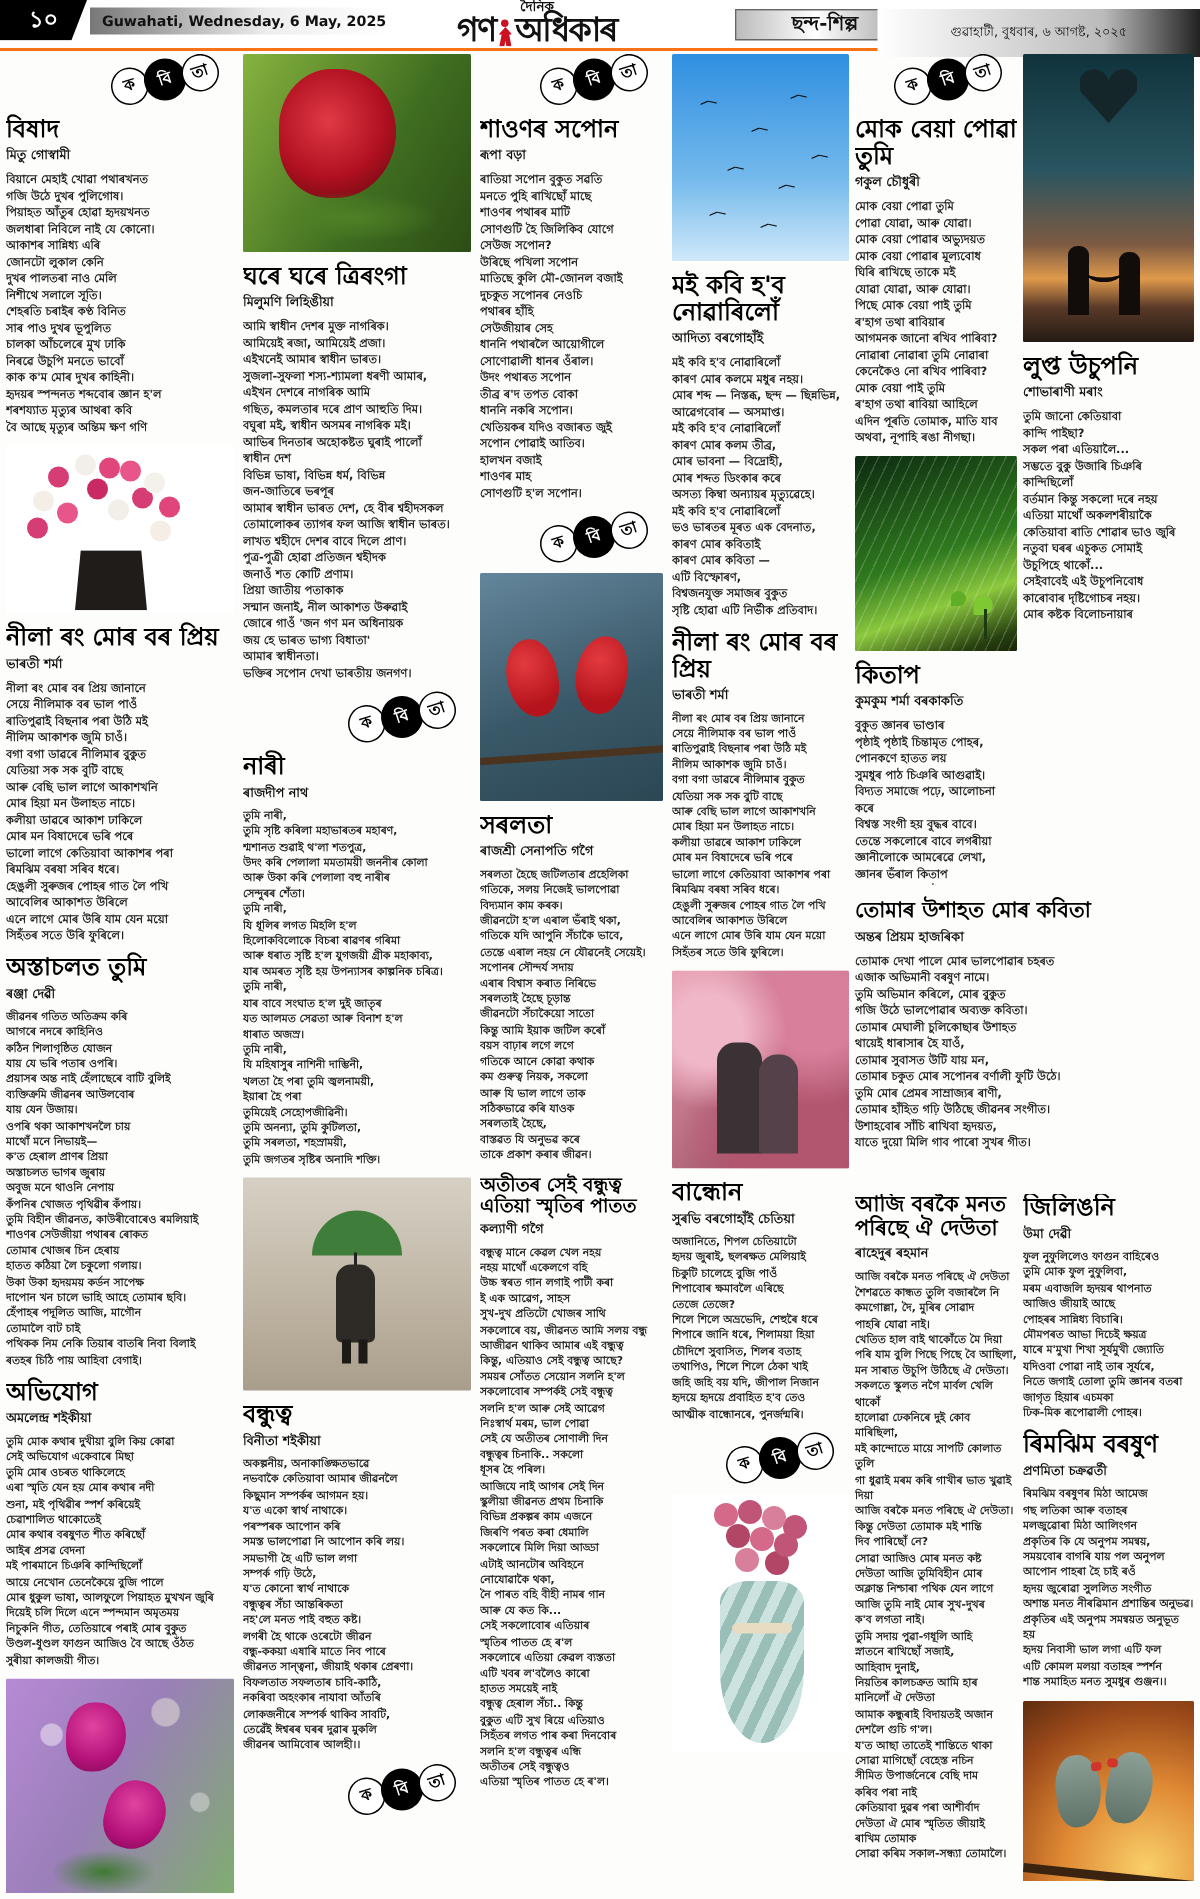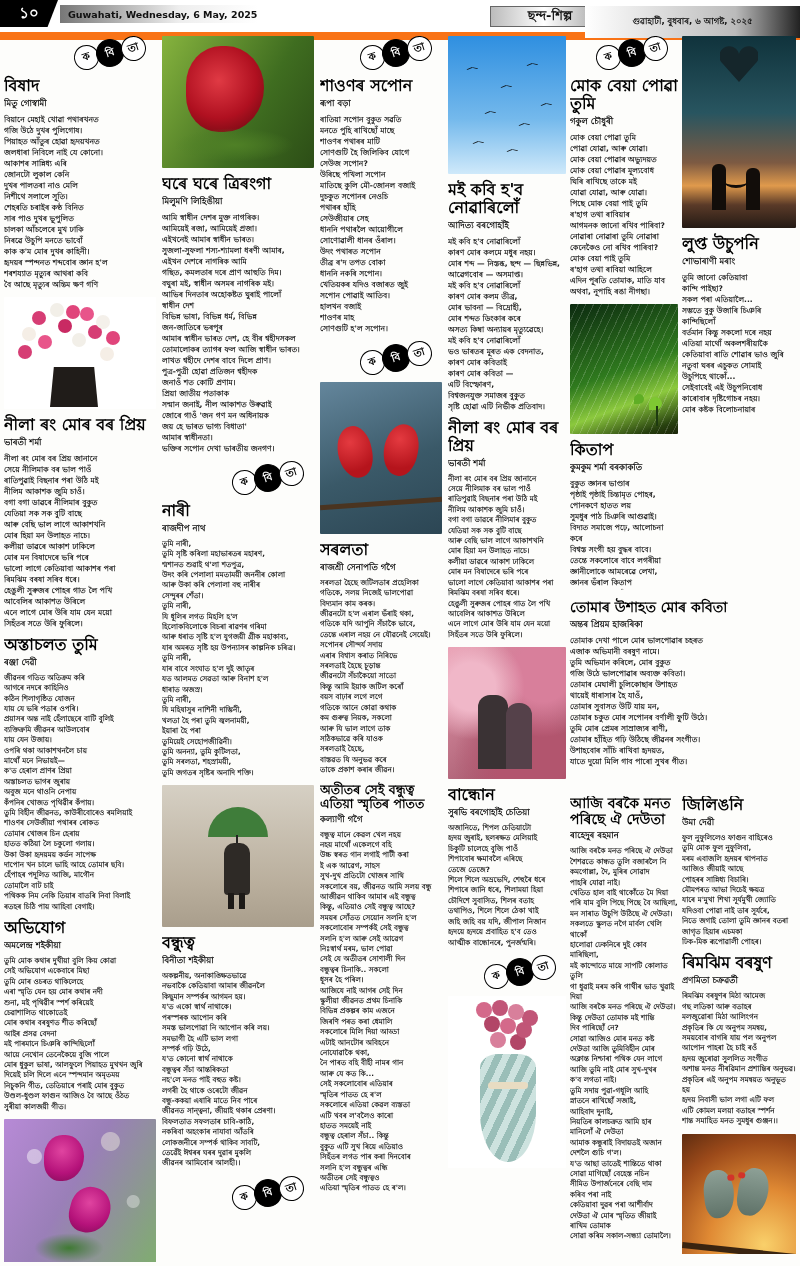--- a/index.html
+++ b/index.html
@@ -1,38 +1,38 @@
 <!DOCTYPE html>
 <html><head>
 <meta charset="utf-8">
 <style>
   html,body{margin:0;padding:0;background:#888;}
   #page{position:relative;width:800px;height:1266px;background:#fdfdfb;overflow:hidden;
         font-family:"DejaVu Sans","Liberation Sans",sans-serif;color:#111;}
   
-  #hdr{position:absolute;left:0;top:0;width:800px;height:32px;border-bottom:8px solid #f97316;background:#fff;}
+  #hdr{position:absolute;left:0;top:0;width:800px;height:32px;border-bottom:2px solid #f97316;background:#fff;}
   #pageno{position:absolute;left:0;top:0;width:58px;height:27px;background:#000;color:#fff;
           font-weight:bold;font-size:15px;display:flex;align-items:center;justify-content:center;
           clip-path:polygon(0 0,100% 0,82% 100%,0 100%);}
   #dateen{position:absolute;left:60px;top:5px;width:190px;height:18px;
           background:linear-gradient(90deg,#777,#eee 60%,#fff);display:flex;align-items:center;
           font-size:9.5px;font-weight:bold;padding-left:8px;}
   #mast{position:absolute;left:268px;top:0;width:180px;text-align:center;line-height:1;}
   #mast .pre{font-size:9px;font-weight:bold;display:block;margin-top:1px;}
   #mast .big{font-size:22px;font-weight:bold;letter-spacing:-1px;display:inline-flex;align-items:flex-end;gap:2px;}
   .person{display:inline-block;width:9px;height:19px;position:relative;}
   .person:before{content:"";position:absolute;left:2px;top:0;width:5px;height:5px;border-radius:50%;background:#cc1122;}
   .person:after{content:"";position:absolute;left:0;top:5px;width:9px;height:13px;background:#cc1122;
                 clip-path:polygon(50% 0,100% 38%,78% 38%,95% 100%,58% 100%,50% 70%,42% 100%,5% 100%,22% 38%,0 38%);}
   #section{position:absolute;left:455px;top:6px;width:118px;height:19px;
            background:linear-gradient(90deg,#bbb,#fff 45%,#999);display:flex;align-items:center;justify-content:center;
            font-size:13px;font-weight:bold;border:1px solid #666;margin-left:35px;}
   #dateas{position:absolute;left:585px;top:6px;width:215px;height:32px;
           background:linear-gradient(90deg,#fff,#bbb 70%,#222);display:flex;align-items:center;justify-content:center;
-          font-size:8.5px;font-weight:bold;}
+          font-size:8.5px;font-weight:normal;}
   
   .col{position:absolute;top:36px;height:1226px;display:flex;flex-direction:column;gap:7px;overflow:hidden;}
   #c1{left:4px;width:152px;} #c2{left:162px;width:152px;} #c3{left:320px;width:122px;}
   #c4{left:448px;width:118px;} #c5{left:570px;width:108px;} #c6{left:682px;width:114px;}
   .abs{position:absolute;}
   
   .poem h2{margin:0 0 2px 0;font-size:16px;line-height:1.12;font-weight:bold;color:#000;}
   .poem h2.sm{font-size:12.5px;}
   .poem .auth{font-size:8.5px;font-weight:bold;text-align:left;margin:1px 2px 3px 0;}
   .poem .body{margin:0;font-size:7.6px;line-height:11px;color:#222;font-weight:bold;}
@@ -121,20 +121,28 @@
      radial-gradient(ellipse,#3f7a33,transparent 70%);}
 </style>
 </head>
 <body>
 
 <div id="page">
 
   <div id="hdr">
     <div id="pageno">১০</div>
     <div id="dateen">Guwahati, Wednesday, 6 May, 2025</div>
+    <div id="mast">
+      <span class="pre">দৈনিক</span>
+      <span class="big">
+        <span>গণ</span>
+        <span class="person"></span>
+        <span>অধিকাৰ</span>
+      </span>
+    </div>
     <div id="section">ছন্দ-শিল্প</div>
     <div id="dateas">গুৱাহাটী, বুধবাৰ, ৬ আগষ্ট, ২০২৫</div>
   </div>
 
   <div class="col" id="c1">
     <div class="kbt">
         <b>ক</b>
         <b>বি</b>
         <b>তা</b>
       </div>

